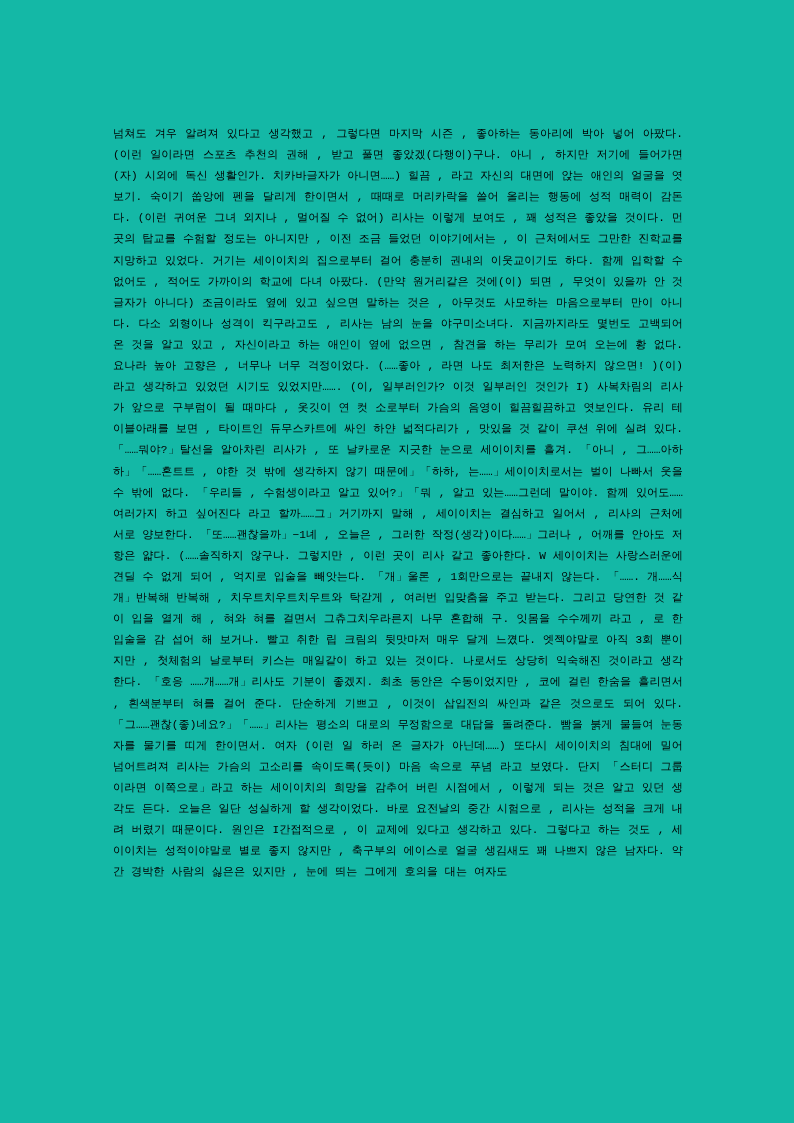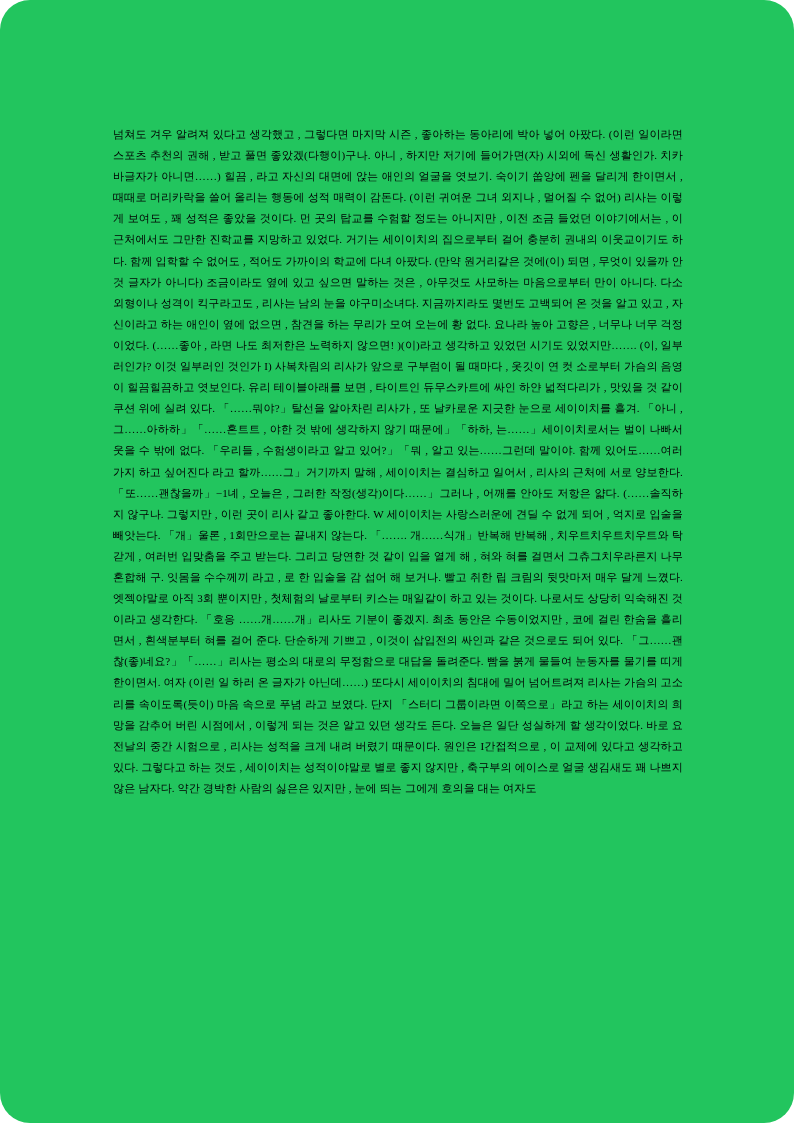--- a/index.html
+++ b/index.html
@@ -4,24 +4,23 @@
 <style>
   html, body {
     margin: 0;
     padding: 0;
     background: #ffffff;
   }
   .page {
     position: relative;
     width: 794px;
     height: 1123px;
-    background: #22c55e;
+    background: #14b8a6;
     overflow: hidden;
-    font-family: Liberation Serif, serif;
-    border-radius: 30px;
+    font-family: Liberation Mono, monospace;
   }
   .text-block {
     position: absolute;
     left: 113px;
     top: 124px;
     width: 570px;
     color: #000000;
     font-size: 11.1px;
     line-height: 21.1px;
     text-align: justify;

